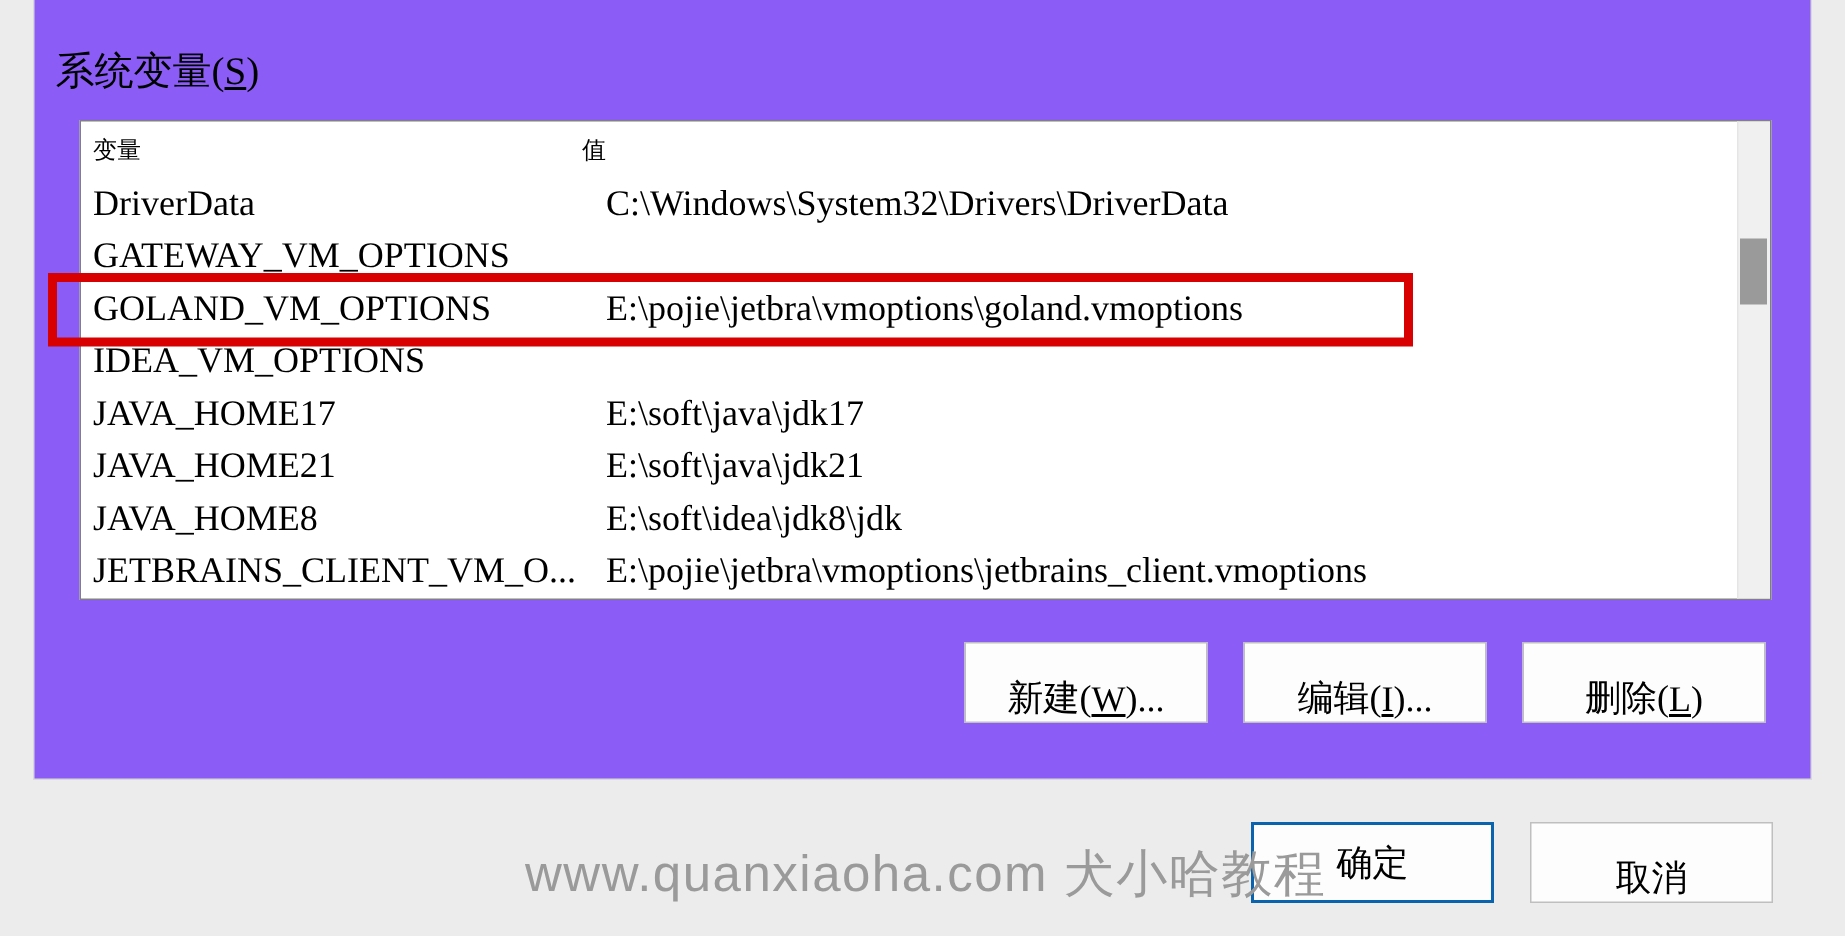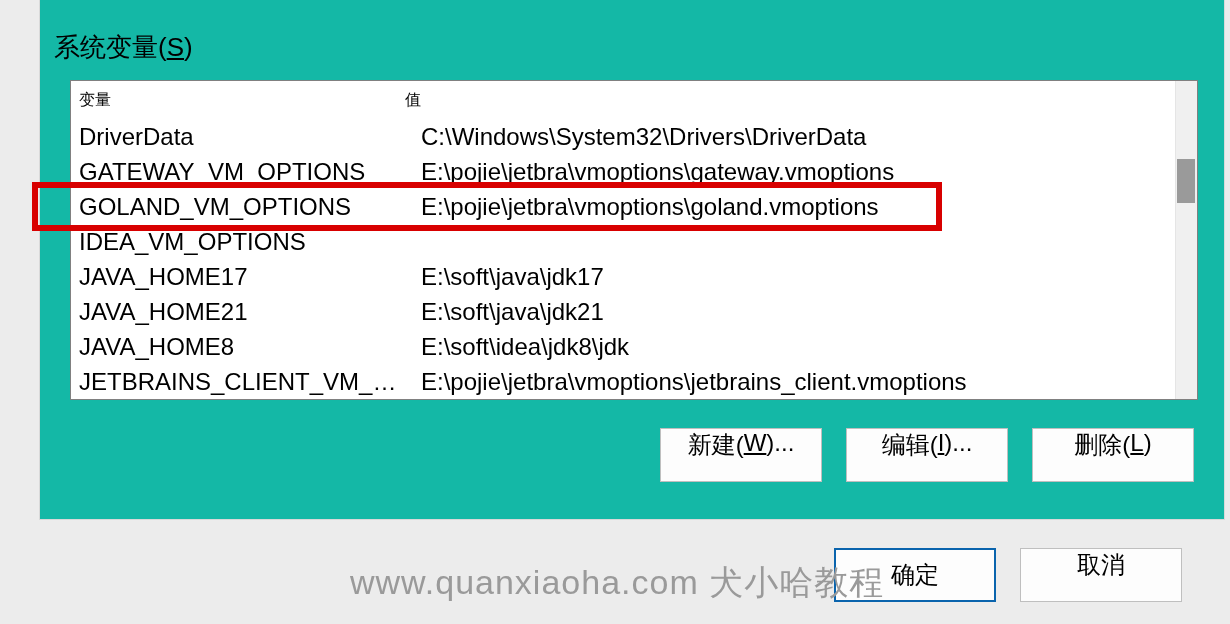--- a/index.html
+++ b/index.html
@@ -7,26 +7,27 @@
     margin: 0; padding: 0;
     width: 1230px; height: 624px;
     font-family: "Microsoft YaHei", "Segoe UI", Tahoma, sans-serif;
     font-size: 22px;
     background: #ececec;
     color: #000;
     overflow: hidden;
   }
   .outer {
     position: absolute;
-    left: 39px; top: 0;
+    left: 22px; top: 0;
     width: 1186px;
     height: 520px;
-    background: #14b8a6;
+    background: #8b5cf6;
     border: 1px solid #d9d9d9;
     border-top: none;
+    font-family: Liberation Serif, serif;
   }
   .group-label {
     position: absolute;
     left: 14px; top: 30px;
     font-size: 26px;
     color: #000;
     background: transparent;
   }
   .group-label .u { text-decoration: underline; }
   .listbox {
@@ -93,21 +94,21 @@
   }
   .btn {
     min-width: 162px;
     height: 54px;
     background: #fdfdfd;
     border: 1px solid #bfbfbf;
     font-size: 24px;
     font-family: inherit;
     color: #000;
     display: flex;
-    align-items: flex-start;
+    align-items: flex-end;
     justify-content: center;
     cursor: pointer;
     padding: 0 18px;
   }
   .btn .u { text-decoration: underline; }
   .bottom-bar {
     position: absolute;
     left: 0; width: 1230px;
     top: 540px;
     height: 70px;
@@ -154,21 +155,20 @@
       <div class="col-val">值</div>
     </div>
 
     <div class="rows-viewport">
       <div class="row">
         <div class="c1">DriverData</div>
         <div class="c2">C:\Windows\System32\Drivers\DriverData</div>
       </div>
       <div class="row">
         <div class="c1">GATEWAY_VM_OPTIONS</div>
-        <div class="c2">E:\pojie\jetbra\vmoptions\gateway.vmoptions</div>
       </div>
       <div class="row">
         <div class="c1">GOLAND_VM_OPTIONS</div>
         <div class="c2">E:\pojie\jetbra\vmoptions\goland.vmoptions</div>
       </div>
       <div class="row">
         <div class="c1">IDEA_VM_OPTIONS</div>
       </div>
       <div class="row">
         <div class="c1">JAVA_HOME17</div>

